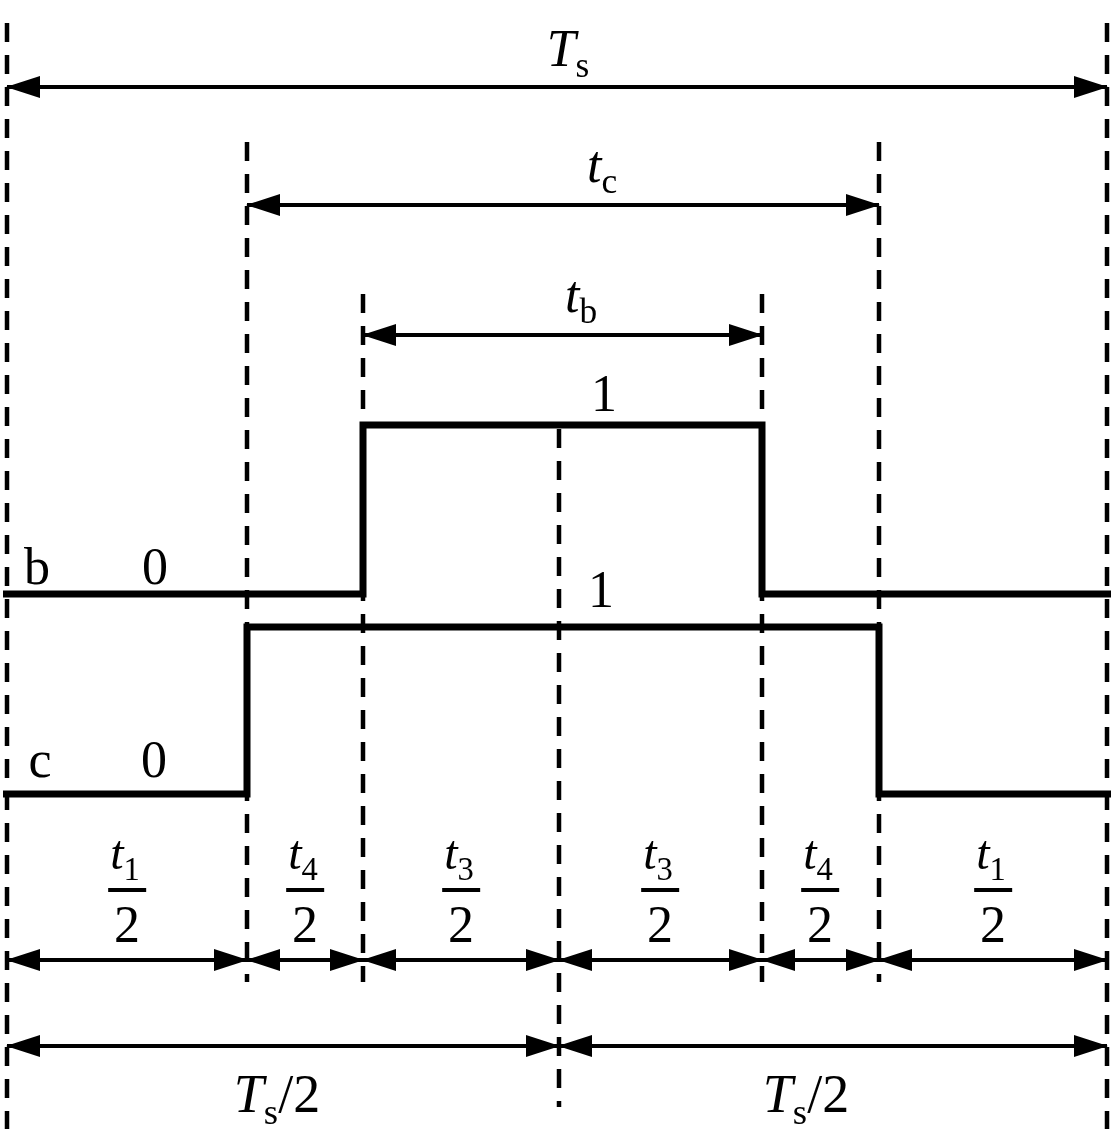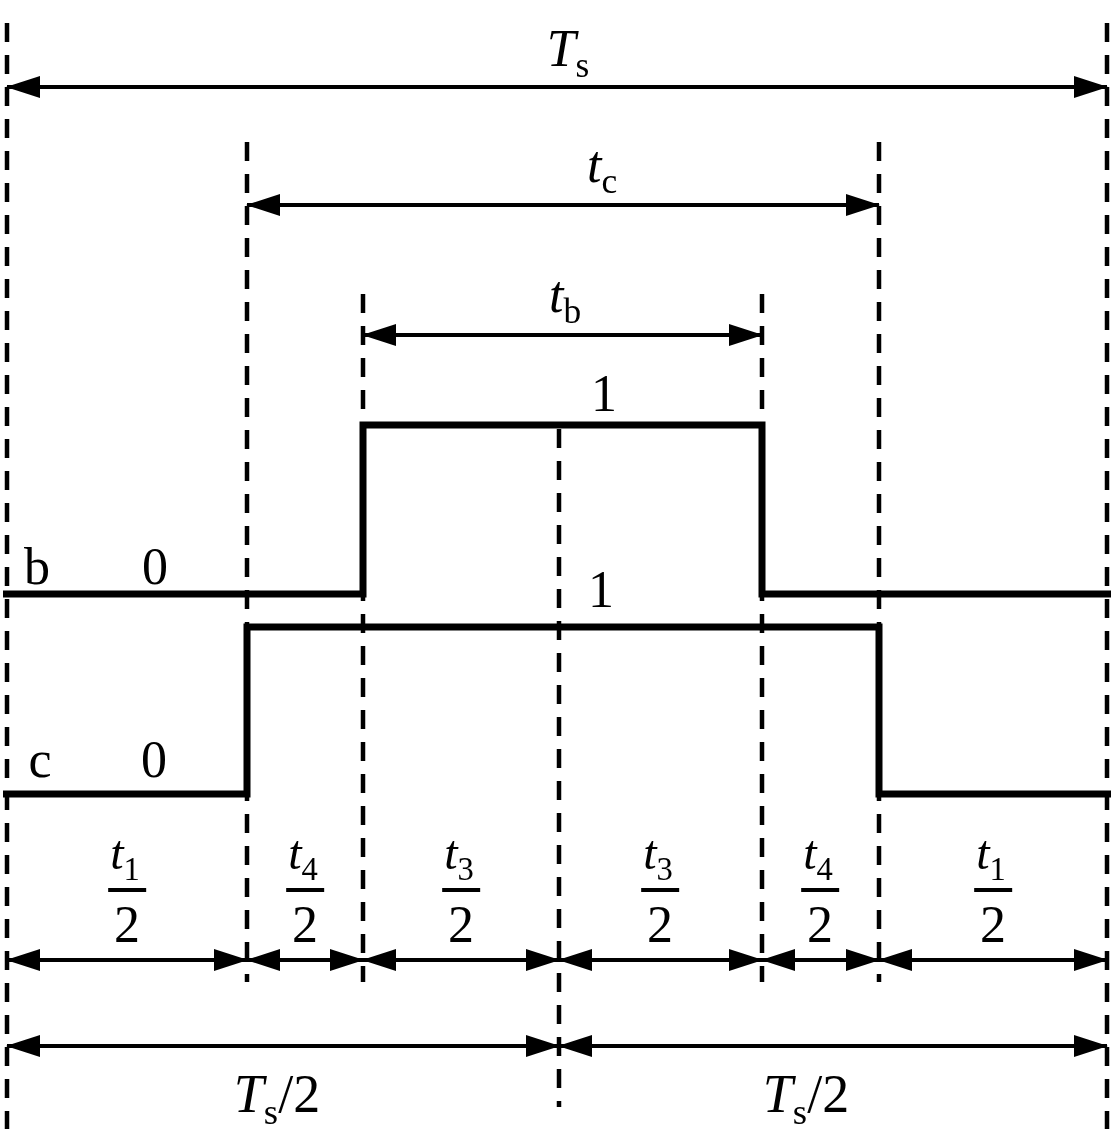--- a/index.html
+++ b/index.html
@@ -92,21 +92,21 @@
     </g>
 
     <g stroke="#000" stroke-width="7" fill="none" stroke-linejoin="miter">
       <polyline points="3,577 363,577 363,408 762,408 762,577 1111,577"></polyline>
       <polyline points="3,777 247,777 247,610 879,610 879,777 1111,777"></polyline>
     </g>
   </svg>
 
   <span class="lbl dim" style="left:568px;top:6px"><i>T</i><sub>s</sub></span>
   <span class="lbl dim" style="left:602px;top:122px"><i>t</i><sub>c</sub></span>
-  <span class="lbl dim" style="left:565px;top:252px"><i>t</i><sub>b</sub></span>
+  <span class="lbl dim" style="left:581px;top:252px"><i>t</i><sub>b</sub></span>
 
   <span class="lbl wavename" style="left:37px;top:524px">b</span>
   <span class="lbl level" style="left:155px;top:524px">0</span>
   <span class="lbl level" style="left:604px;top:351px">1</span>
 
   <span class="lbl wavename" style="left:40px;top:717px">c</span>
   <span class="lbl level" style="left:154px;top:717px">0</span>
   <span class="lbl level" style="left:601px;top:547px">1</span>
 
   <div class="frac" style="left:127px;top:812px">

